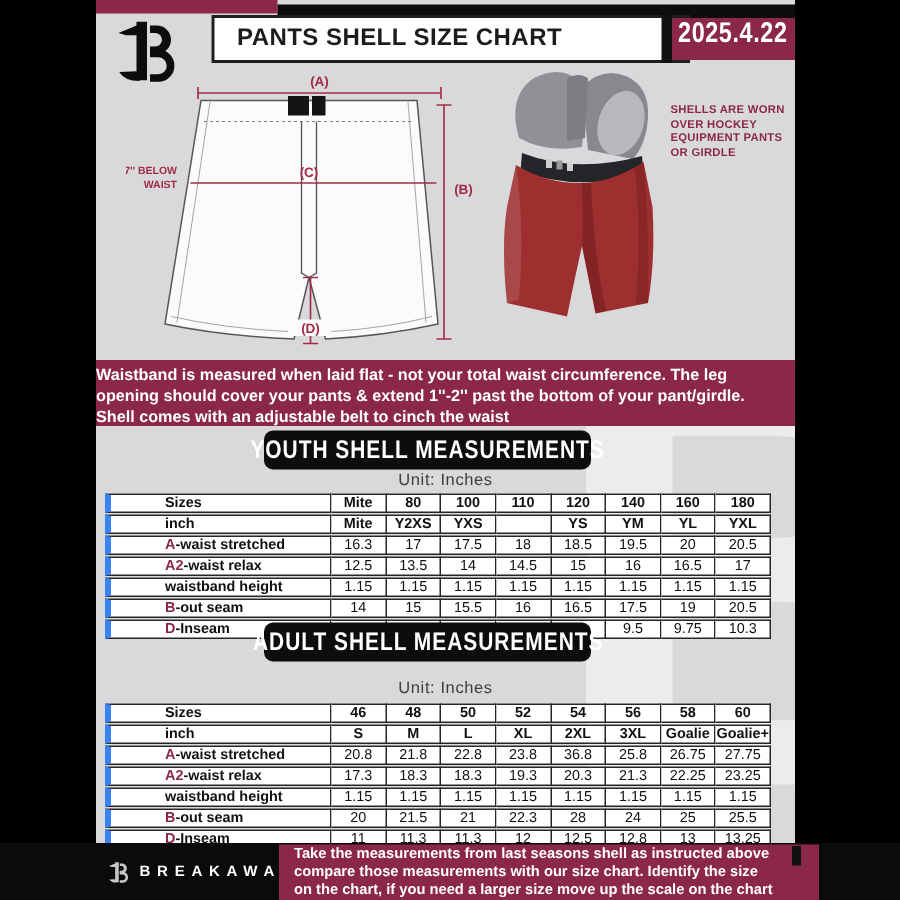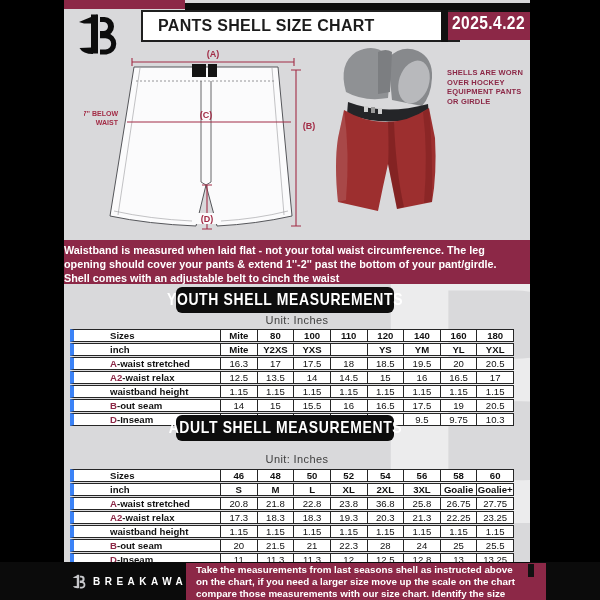--- a/index.html
+++ b/index.html
@@ -318,18 +318,18 @@
           <rect x="14" y="3.5" width="7" height="39"></rect>
           <path d="M16,43 Q6,43 2.5,37 L14,36.5 L16,40 Z"></path>
           <path d="M23,6 h4.5 a9.5,9.5 0 0 1 0 19 h-4.5 v-5 h3.5 a4.5,4.5 0 0 0 0 -9 h-3.5 Z"></path>
           <path d="M23,22 h6.5 a10.8,10.8 0 0 1 0 21.5 h-6.5 v-5 h5.5 a5.6,5.6 0 0 0 0 -11.3 h-5.5 Z"></path>
         </g>
       </svg>
       <span class="brand-text">BREAKAWAY</span>
     </div>
     <div class="footer-note">
         <div>Take the measurements from last seasons shell as instructed above</div>
+        <div>compare those measurements  with our size chart. Identify the size</div>
         <div>on the chart, if you need a larger size move up the scale on the chart</div>
-        <div>compare those measurements  with our size chart. Identify the size</div>
       </div>
     <div class="scroll-tab"></div>
   </div>
 </div>
 
 </body></html>

